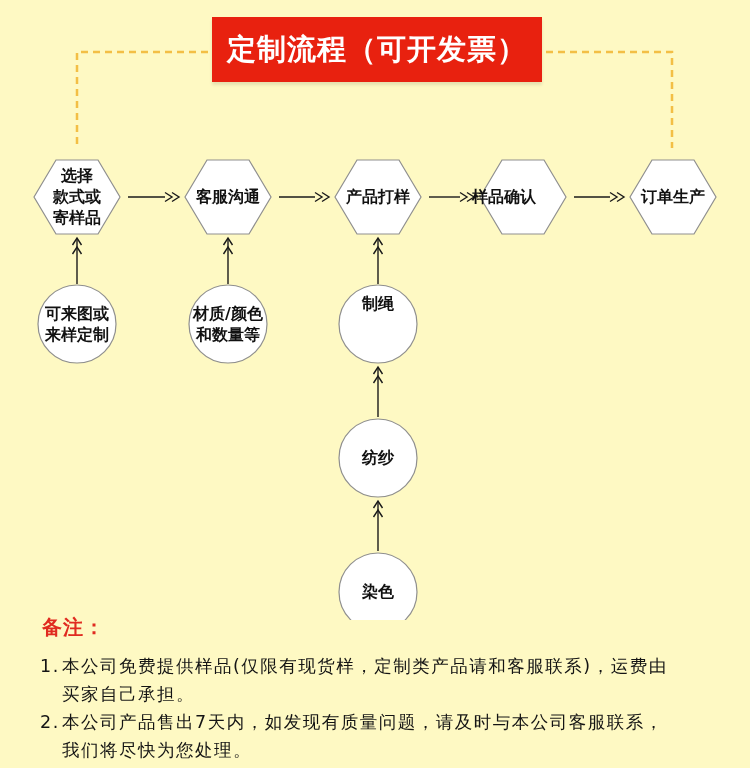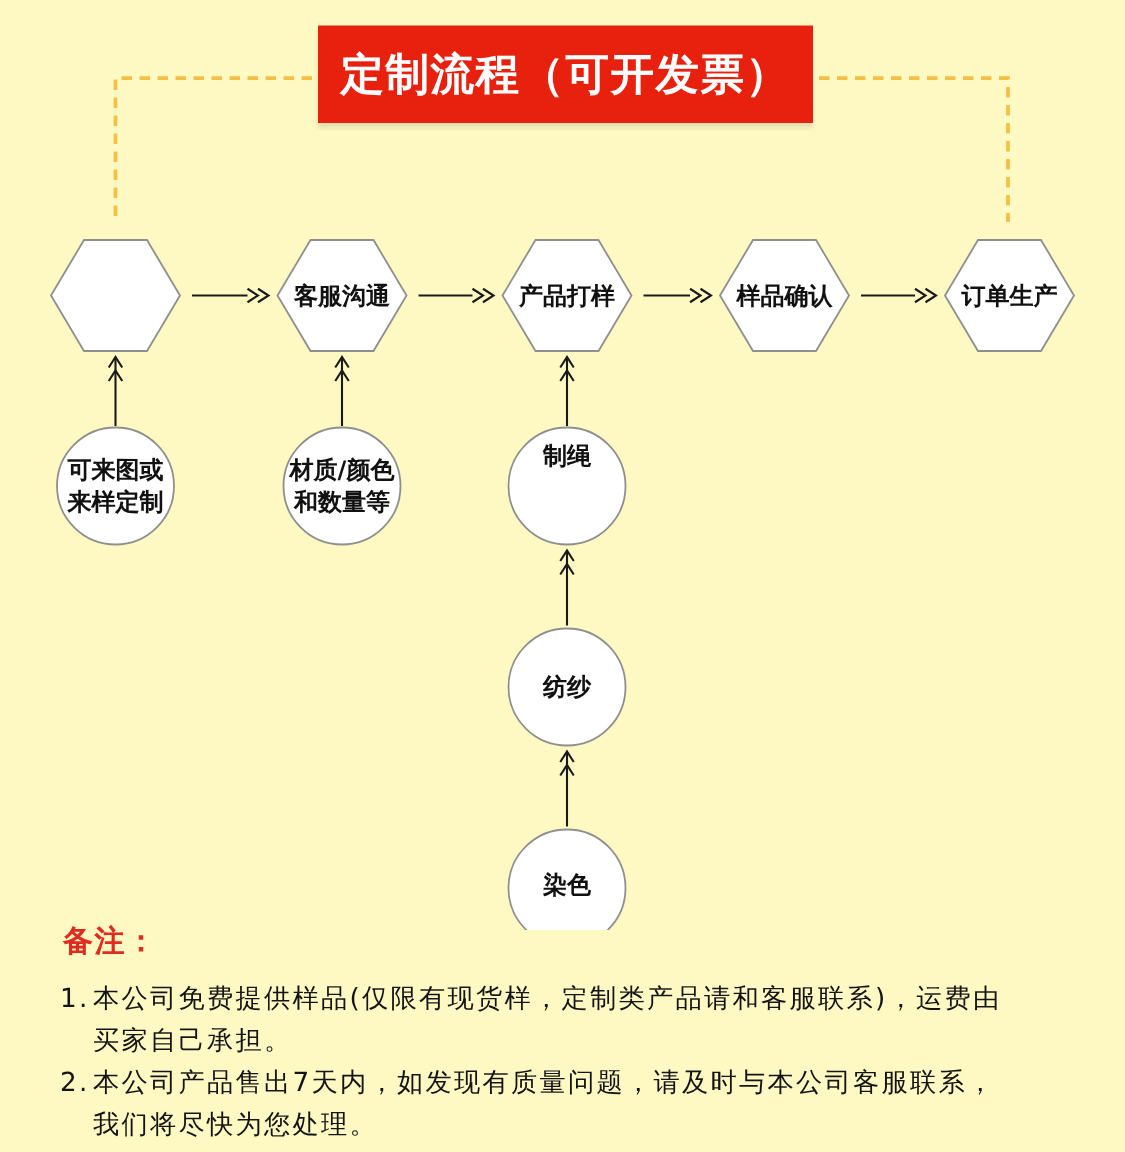--- a/index.html
+++ b/index.html
@@ -149,32 +149,35 @@
         <path d="M373.5,508 L378,501 L382.5,508"></path>
         <path d="M373.5,517 L378,510 L382.5,517"></path>
       </g>
     </g>
   </svg>
 
   <div class="banner">
     <span>定制流程（可开发票）</span>
   </div>
 
+  <div class="node-label" style="left:77px;  top:197px;">选择
+款式或
+寄样品</div>
   <div class="node-label" style="left:228px; top:197px;">客服沟通</div>
   <div class="node-label" style="left:378px; top:197px;">产品打样</div>
-  <div class="node-label" style="left:523px; top:197px;">样品确认</div>
+  <div class="node-label" style="left:504px; top:197px;">样品确认</div>
   <div class="node-label" style="left:673px; top:197px;">订单生产</div>
 
   <div class="node-label" style="left:228px; top:324px;">材质/颜色
 和数量等</div>
   <div class="node-label" style="left:77px;  top:324px;">可来图或
 来样定制</div>
   <div class="node-label" style="left:378px; top:304px;">制绳</div>
   <div class="node-label" style="left:378px; top:458px;">纺纱</div>
-  <div class="node-label" style="left:378px; top:592px;font-family:Liberation Mono, monospace;">染色</div>
+  <div class="node-label" style="left:378px; top:592px;">染色</div>
 
   <div class="notes">
     <div class="notes-heading">备注：</div>
     <div class="note-item">
       <span class="note-num">1.</span>
       <span class="note-text">本公司免费提供样品(仅限有现货样，定制类产品请和客服联系)，运费由买家自己承担。</span>
     </div>
     <div class="note-item">
       <span class="note-num">2.</span>
       <span class="note-text">本公司产品售出7天内，如发现有质量问题，请及时与本公司客服联系，我们将尽快为您处理。</span>

